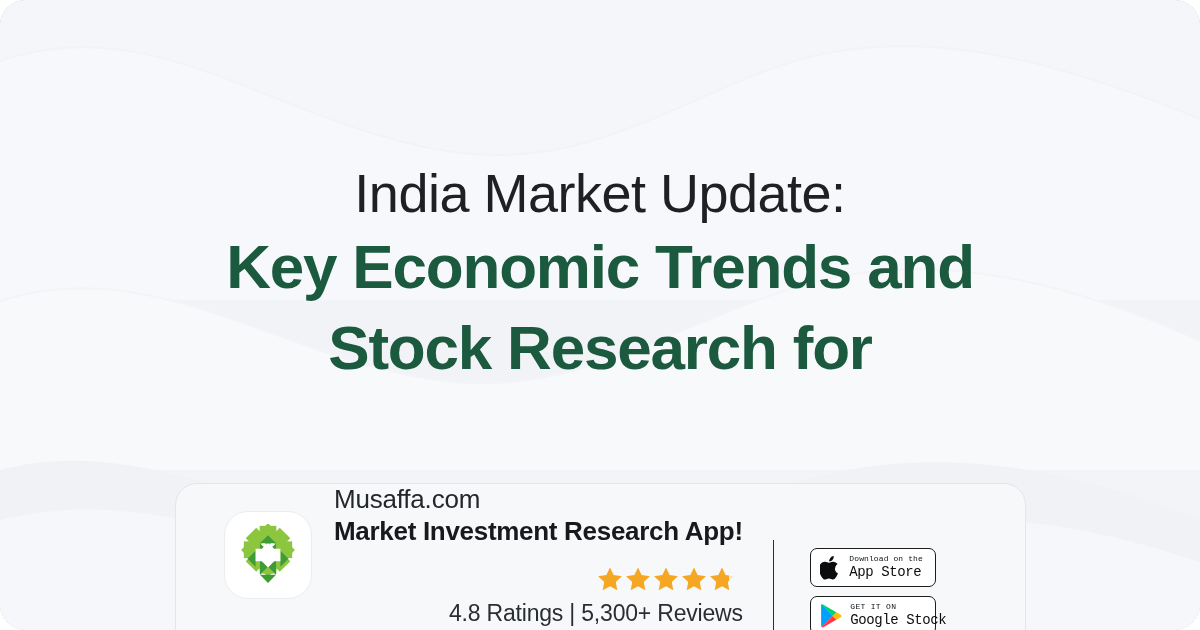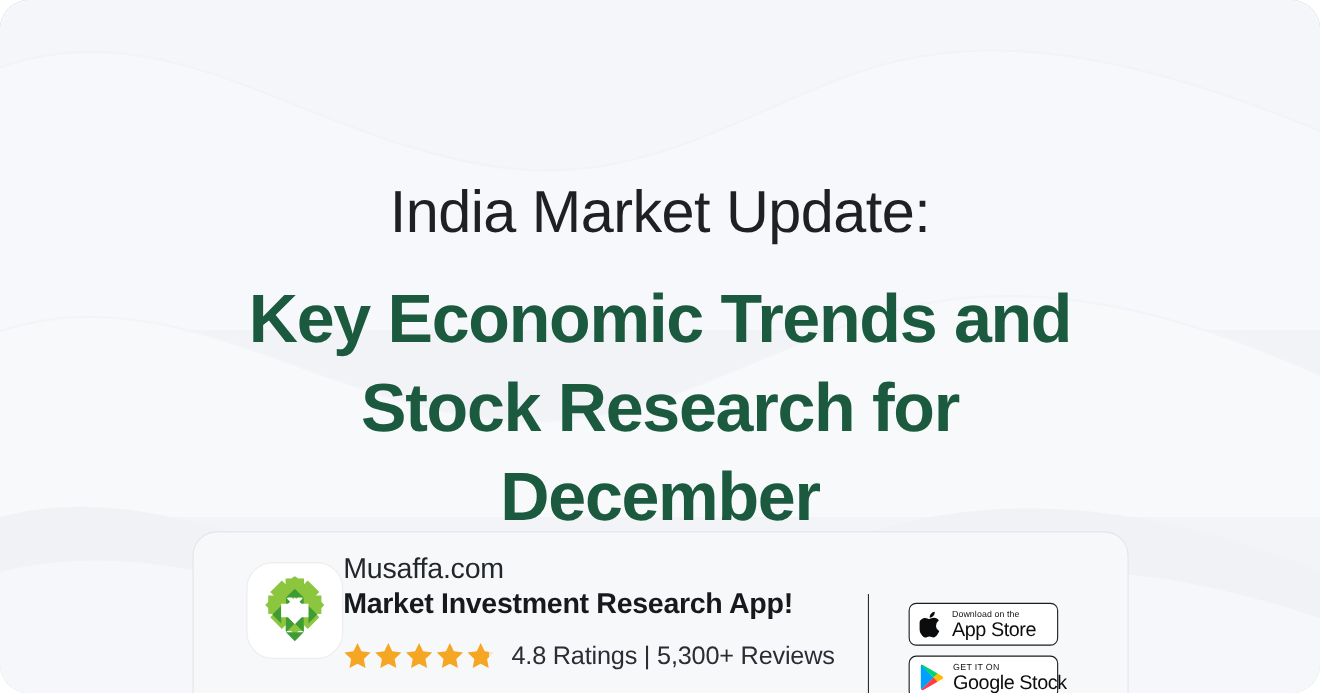--- a/index.html
+++ b/index.html
@@ -45,21 +45,21 @@
   #eyebrow-title {
     font-size: 54px;
     line-height: 66px;
     font-weight: 300;
     letter-spacing: -0.5px;
     color: #1e2024;
     font-family: "Liberation Sans", sans-serif;
   }
 
   #headline {
-    margin-top: 24px;
+    margin-top: 0;
     font-size: 62px;
     line-height: 81px;
     font-weight: 700;
     letter-spacing: -1.2px;
     color: #1b5a3f;
     font-family: "Liberation Sans", sans-serif;
   }
 
   #headline .hl-line { display: block; white-space: nowrap; }
 
@@ -75,20 +75,21 @@
     border: 1.4px solid #e3e5ea;
     border-radius: 22px;
     display: flex;
     align-items: flex-start;
     padding: 19px 22px 0 48px;
   }
 
   #promo-left {
     display: flex;
     align-items: center;
+    gap: 22px;
     height: 104px;
   }
 
   #app-logo-tile {
     width: 88px;
     height: 88px;
     border-radius: 24px;
     background: #ffffff;
     border: 1px solid #ececee;
     flex: 0 0 auto;
@@ -113,20 +114,21 @@
     font-weight: 700;
     color: #17191d;
     letter-spacing: -0.3px;
   }
 
   #rating-row {
     display: flex;
     align-items: flex-end;
     gap: 7px;
     margin-top: 19px;
+    flex-direction: column;
   }
 
   #stars { display: flex; align-items: center; line-height: 1; }
 
   #rating-text {
     font-size: 23px;
     line-height: 27px;
     color: #2a2d33;
     font-weight: 400;
     letter-spacing: -0.2px;
@@ -148,45 +150,46 @@
   #store-badges {
     display: flex;
     flex-direction: column;
     gap: 9px;
     align-self: center;
     position: relative;
     top: 4px;
   }
 
   .store-badge {
-    width: 136px;
+    width: 126px;
     height: 39px;
     border: 1.6px solid #1b1c1e;
     border-radius: 7px;
     background: #ffffff;
     display: flex;
     align-items: center;
     gap: 7px;
     padding: 0 9px;
+    font-family: Liberation Mono, monospace;
   }
 
   .badge-glyph { flex: 0 0 auto; display: flex; align-items: center; }
   .badge-copy { display: flex; flex-direction: column; justify-content: center; }
 
   .badge-small {
     font-size: 8px;
     line-height: 9px;
     color: #111214;
     letter-spacing: 0.1px;
     white-space: nowrap;
   }
   .badge-small.upper { text-transform: uppercase; letter-spacing: 0.3px; }
 
   .badge-big {
-    font-size: 18px;
+    font-size: 14px;
     line-height: 18px;
     color: #0c0d0f;
     font-weight: 400;
     letter-spacing: -0.4px;
     white-space: nowrap;
   }
 </style>
 </head>
 <body>
 
@@ -206,21 +209,20 @@
              C930,447 1060,462 1200,520 L1200,630 L0,630 Z" fill="#f1f2f6"></path>
     <path d="M0,520 C160,480 300,566 470,590 C610,610 700,560 830,532
              C950,506 1070,518 1200,562 L1200,630 L0,630 Z" fill="#f6f7fa"></path>
   </svg>
 
   <div id="title-block">
     <div id="eyebrow-title">India Market Update:</div>
     <div id="headline">
       <span class="hl-line">Key Economic Trends and</span>
       <span class="hl-line">Stock Research for</span>
-      <span class="hl-line">December</span>
     </div>
   </div>
 
   <div id="promo-card">
 
     <div id="promo-left">
 
       <div id="app-logo-tile">
         <svg width="62" height="62" viewBox="0 0 100 100">
           <g>

